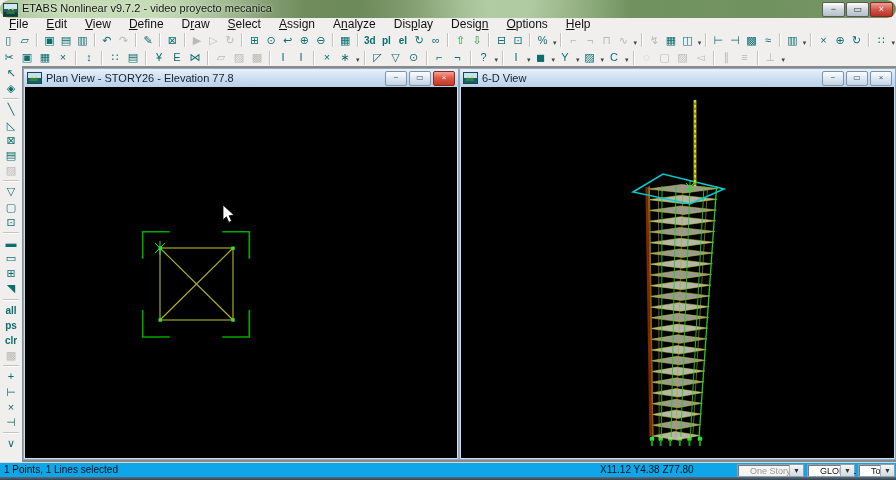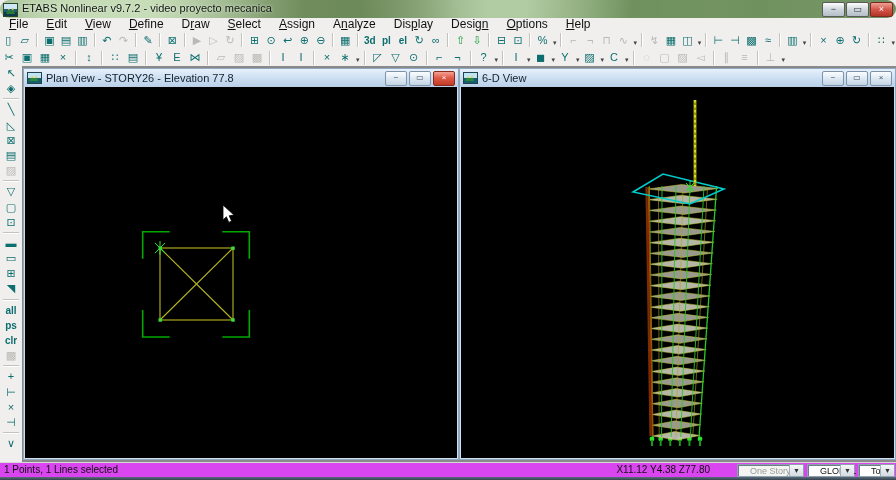--- a/index.html
+++ b/index.html
@@ -64,24 +64,24 @@
   .child-icon:before{content:"";position:absolute;left:1px;top:2px;width:9px;height:6px;
     background:linear-gradient(180deg,#e6cf4a 0 45%,#2d8a3d 45% 100%);
     clip-path:polygon(0 100%,35% 15%,60% 65%,80% 0,100% 100%);}
   .child-winbtns{position:absolute;right:3px;top:2px;display:flex;gap:2px;}
   .cwbtn{width:20px;height:13px;border:1px solid #7e93a8;border-radius:2px;
     background:linear-gradient(180deg,#fbfdff,#dde8f2 50%,#c4d4e4);
     font-size:8px;line-height:12px;text-align:center;color:#40515f;}
   .cwbtn.close-active{background:linear-gradient(180deg,#f4a294,#e05a48 45%,#c03a28);color:#fff;border-color:#8a2a1a;}
   .canvas{position:absolute;left:1px;top:18px;background:#000;}
   
-  #statusbar{position:absolute;left:0;top:462px;width:896px;height:15px;background:#d946ef;
+  #statusbar{position:absolute;left:0;top:462px;width:896px;height:15px;background:#0ea5e9;
     border-top:1px solid #d8d8d5;font-size:10px;color:#111;}
   #status-selection{position:absolute;left:4px;top:1px;}
-  #status-coords{position:absolute;left:600px;top:1px;width:110px;text-align:right;}
+  #status-coords{position:absolute;left:600px;top:1px;width:110px;text-align:left;}
   .combo{position:absolute;top:1px;height:13px;background:#fff;border:1px solid #8fa0ae;
     box-shadow:inset 1px 1px 0 #6c7c8a;font-size:9px;line-height:12px;padding-left:12px;
     color:#111;box-sizing:border-box;}
   .combo .arrow{position:absolute;right:0;top:0;bottom:0;width:13px;
     background:linear-gradient(180deg,#f4f6f8,#d4dbe2);border-left:1px solid #9fb0be;
     font-size:7px;line-height:12px;text-align:center;color:#333;}
   .combo.disabled{color:#9a9a9a;background:#f4f4f2;}
   #bottomstrip{position:absolute;left:0;top:477px;width:896px;height:3px;
     background:linear-gradient(180deg,#5a6c7a,#34424e);}
 </style>

